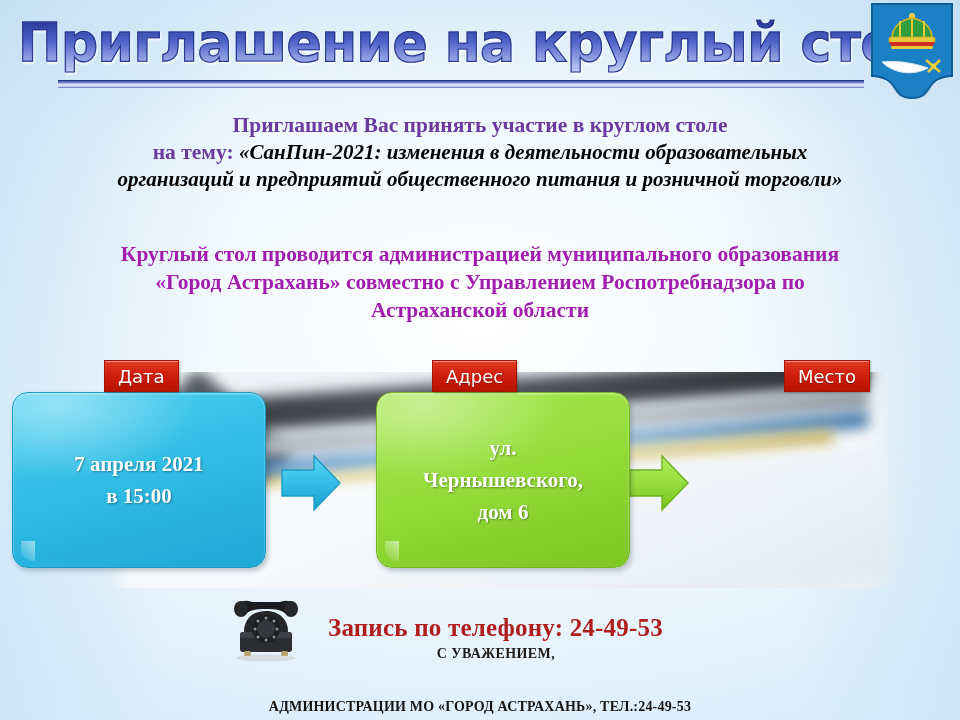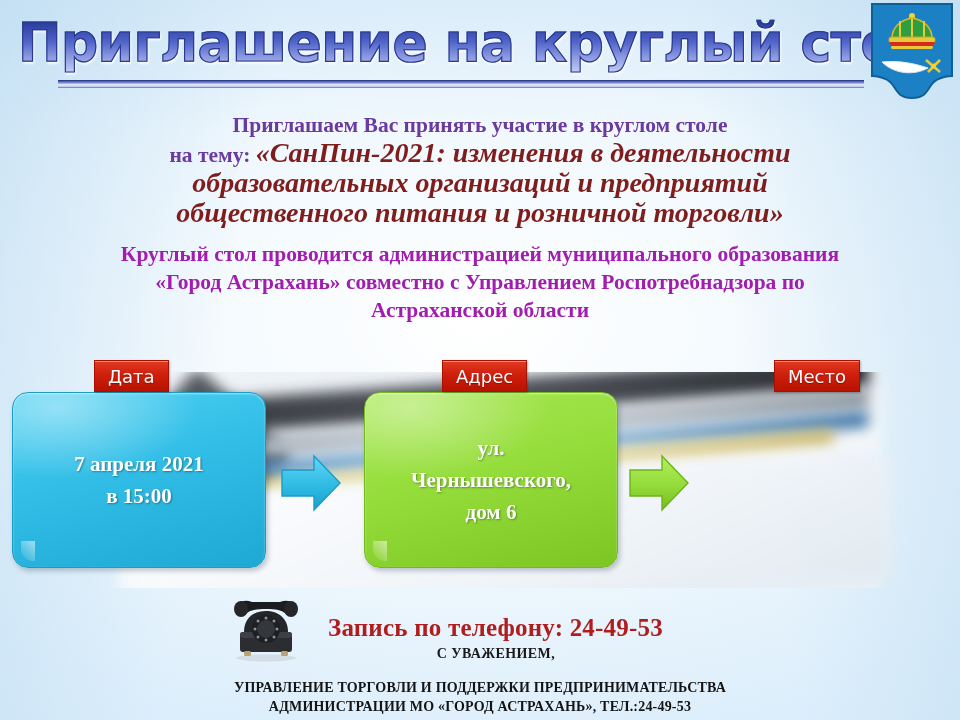--- a/index.html
+++ b/index.html
@@ -130,59 +130,60 @@
     position: absolute;
     left: 110px; top: 112px;
     width: 740px;
     text-align: center;
     font-size: 21.5px;
     line-height: 27px;
     font-weight: bold;
     color: #6a3a9e;
   }
   .para-1 .topic {
-    color: #7f1d1d;
+    color: #000000;
     font-style: italic;
-    font-size: 28px;
+    font-size: 21px;
   }
   .para-2 {
     position: absolute;
     left: 120px; top: 240px;
     width: 720px;
     text-align: center;
     font-size: 21.5px;
     line-height: 28px;
     font-weight: bold;
     color: #a21caf;
   }
 
   
   .boxes { position: absolute; left: 0; top: 358px; width: 960px; height: 215px; }
 
   .slot { position: absolute; top: 0; width: 256px; height: 215px; }
   .slot.s1 { left: 12px; }
-  .slot.s2 { left: 364px; padding-left: 47px; }
+  .slot.s2 { left: 344px; padding-left: 47px; }
   .slot.s3 { left: 706px; }
 
   .badge {
     position: absolute;
     top: 2px;
     height: 32px;
     padding: 0 13px;
     display: flex;
     align-items: center;
     justify-content: center;
     font-family: "DejaVu Sans", sans-serif;
     font-size: 18px;
     color: #ffffff;
     background: linear-gradient(180deg, #e23a22 0%, #cf1f0d 45%, #b81200 100%);
     border: 1px solid #a81000;
     box-shadow: inset 0 1px 0 rgba(255,255,255,.45), 1px 1px 2px rgba(0,0,0,.25);
     text-shadow: 0 1px 1px rgba(0,0,0,.35);
     z-index: 3;
+    margin-left: 10px;
   }
   .slot.s1 .badge { left: 82px; }
   .slot.s2 .badge { left: 78px; }
   .slot.s3 .badge { left: 68px; }
 
   .card {
     position: absolute;
     left: 0; top: 34px;
     width: 254px; height: 176px;
     border-radius: 16px;
@@ -206,20 +207,21 @@
     background:
       radial-gradient(120% 90% at 18% 8%, rgba(255,255,255,.42) 0%, rgba(255,255,255,0) 46%),
       linear-gradient(165deg, #4fd1f2 0%, #31bde6 45%, #1ea8d4 100%);
     border: 1px solid #1b9cc6;
   }
   .card.green {
     background:
       radial-gradient(120% 90% at 18% 8%, rgba(255,255,255,.40) 0%, rgba(255,255,255,0) 46%),
       linear-gradient(165deg, #a7e852 0%, #95dd3b 45%, #7cc522 100%);
     border: 1px solid #74b91f;
+    margin-left: 32px;
   }
   .card.teal {
     background:
       radial-gradient(120% 90% at 18% 8%, rgba(255,255,255,.36) 0%, rgba(255,255,255,0) 46%),
       linear-gradient(165deg, #5ad3ad 0%, #45c49d 45%, #2fae87 100%);
     border: 1px solid #2da481;
   }
   .card::after {
     content: "";
     position: absolute;
@@ -387,15 +389,15 @@
       <circle cx="30" cy="25" r="1.5"></circle>
   </g>
   <path d="M8 14 C8 6 16 3 24 6 L52 6 C60 3 68 6 68 14 C68 20 62 22 58 18 C54 14 48 13 38 13 C28 13 22 14 18 18 C14 22 8 20 8 14 Z" fill="#1a1c1f"></path>
   <ellipse cx="13" cy="13" rx="7" ry="8" fill="#24262a"></ellipse>
   <ellipse cx="63" cy="13" rx="7" ry="8" fill="#24262a"></ellipse>
 </svg>
 
 <div class="call-line">Запись по телефону: 24-49-53</div>
 <div class="regards">С УВАЖЕНИЕМ,</div>
 <div class="footer">
-  <span>УПРАВЛЕНИЕ ТОРГОВЛИ И ПОДДЕРЖКИ ПРЕДПРИНИМАТЕЛЬСТВА</span><br>
+  <br>
   <span>АДМИНИСТРАЦИИ МО «ГОРОД АСТРАХАНЬ», ТЕЛ.:24-49-53</span>
 </div>
 
 </body></html>

